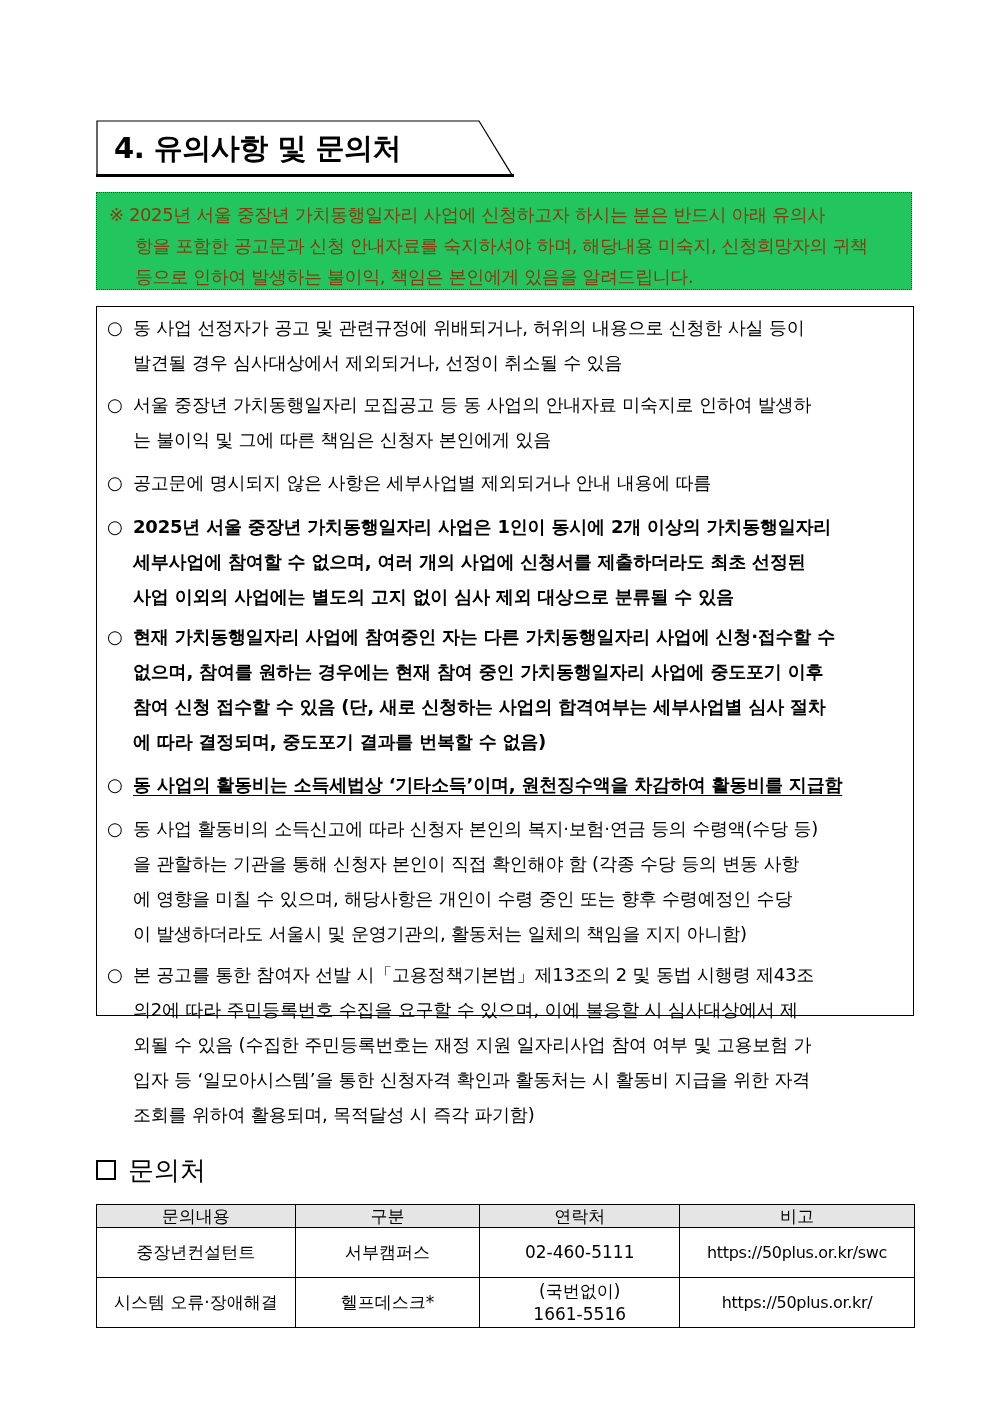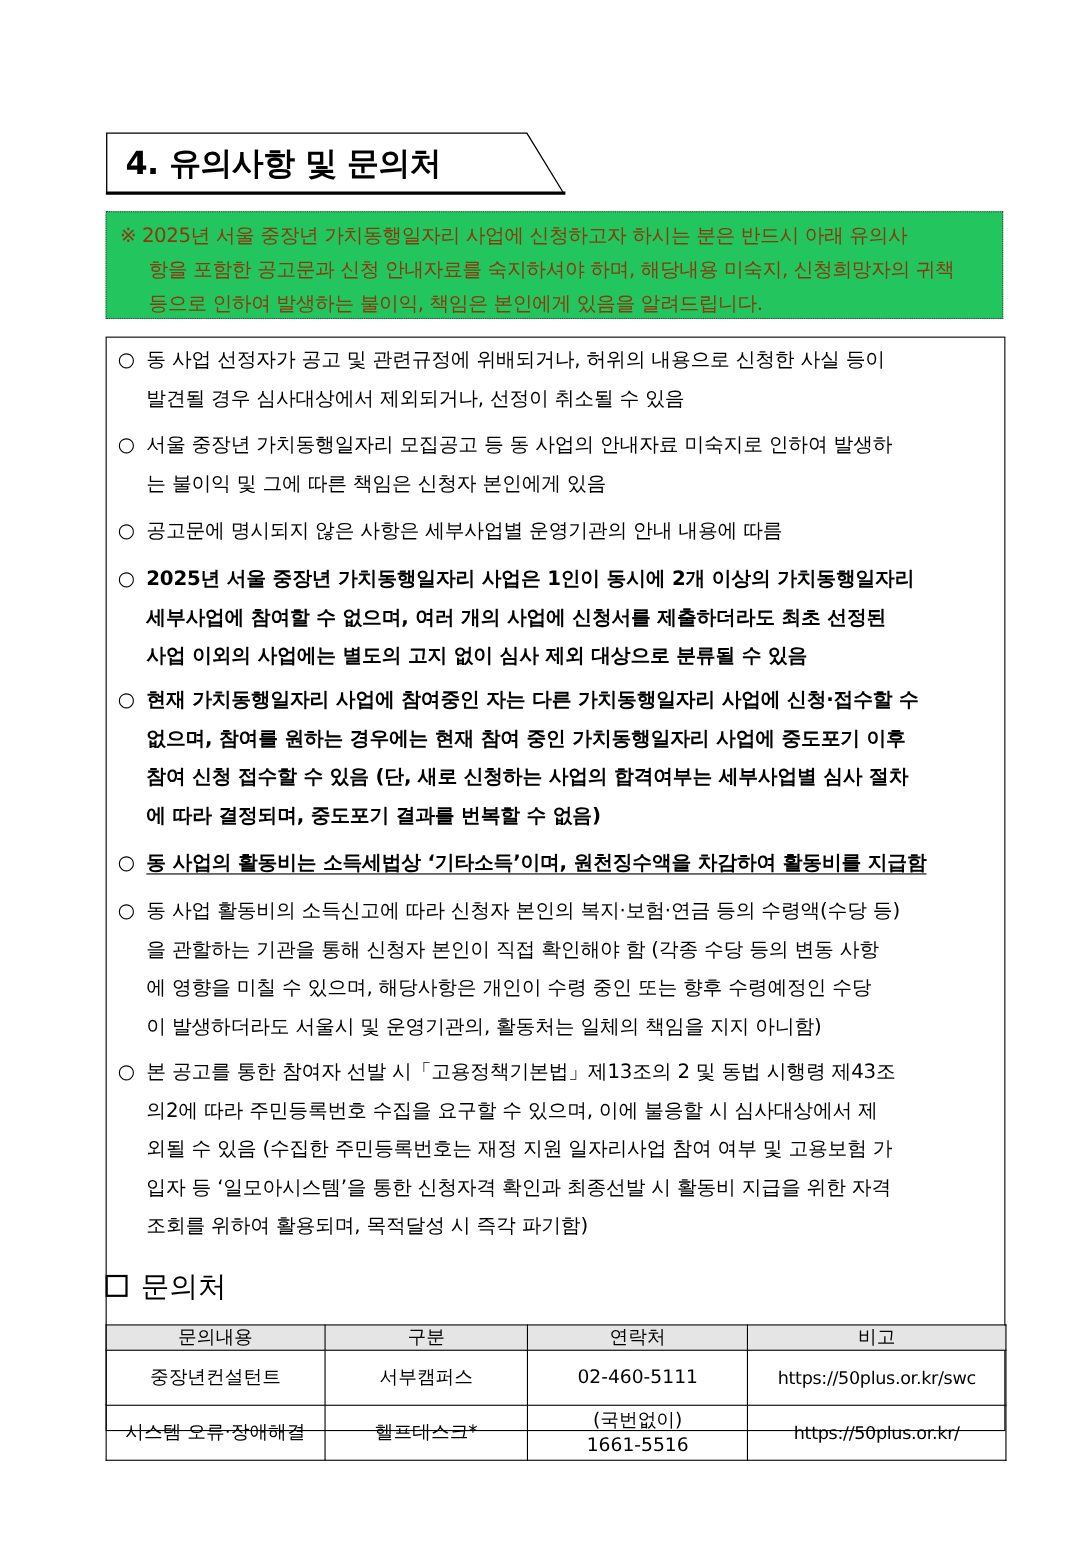--- a/index.html
+++ b/index.html
@@ -9,21 +9,21 @@
   .sec-header { position:absolute; left:96px; top:120px; width:418px; height:56px; }
   .sec-header svg { position:absolute; left:0; top:0; }
   .sec-title { position:absolute; left:18px; top:8px; font-size:29px; font-weight:bold; letter-spacing:-0.5px; color:#000; line-height:40px; white-space:nowrap; }
 
   
   .notice { position:absolute; left:96px; top:192px; width:816px; height:98px; background:#22c55e; border:1px dotted #444; box-sizing:border-box; padding:6px 12px 0 12px; color:#8b3a0e; font-size:18px; line-height:31px; }
   .notice .line { white-space:nowrap; letter-spacing:-0.4px; }
   .notice .indent { padding-left:26px; }
 
   
-  .list-box { position:absolute; left:96px; top:306px; width:818px; height:995px; border:1px solid #000; box-sizing:border-box; }
+  .list-box { position:absolute; left:96px; top:306px; width:818px; height:710px; border:1px solid #000; box-sizing:border-box; }
   .item { position:absolute; left:10px; width:800px; font-size:18px; line-height:35px; letter-spacing:-0.2px; }
   .item .l { white-space:nowrap; }
   .item .l.ind { padding-left:26px; }
   .item .bullet { display:inline-block; width:26px; }
   .item.bold { font-weight:bold; }
   .u { text-decoration:underline; text-underline-offset:4px; }
 
   
   .contact-title { position:absolute; left:96px; top:1152px; font-size:26px; line-height:36px; white-space:nowrap; }
   .contact-title .box { display:inline-block; width:20px; height:20px; border:2px solid #000; box-sizing:border-box; vertical-align:-1px; margin-right:12px; }
@@ -57,21 +57,21 @@
     <div class="l"><span class="bullet">○</span><span>동 사업 선정자가 공고 및 관련규정에 위배되거나, 허위의 내용으로 신청한 사실 등이</span></div>
     <div class="l ind">발견될 경우 심사대상에서 제외되거나, 선정이 취소될 수 있음</div>
   </div>
 
   <div class="item" style="top:80px;">
     <div class="l"><span class="bullet">○</span><span>서울 중장년 가치동행일자리 모집공고 등 동 사업의 안내자료 미숙지로 인하여 발생하</span></div>
     <div class="l ind">는 불이익 및 그에 따른 책임은 신청자 본인에게 있음</div>
   </div>
 
   <div class="item" style="top:158px;">
-    <div class="l"><span class="bullet">○</span><span>공고문에 명시되지 않은 사항은 세부사업별 운영기관의 안내 내용에 따름</span></div>
+    <div class="l"><span class="bullet">○</span><span>공고문에 명시되지 않은 사항은 세부사업별 제외되거나 안내 내용에 따름</span></div>
   </div>
 
   <div class="item bold" style="top:202px;">
     <div class="l"><span class="bullet">○</span><span>2025년 서울 중장년 가치동행일자리 사업은 1인이 동시에 2개 이상의 가치동행일자리</span></div>
     <div class="l ind">세부사업에 참여할 수 없으며, 여러 개의 사업에 신청서를 제출하더라도 최초 선정된</div>
     <div class="l ind">사업 이외의 사업에는 별도의 고지 없이 심사 제외 대상으로 분류될 수 있음</div>
   </div>
 
   <div class="item bold" style="top:460px;">
     <div class="l"><span class="bullet">○</span><span class="u">동 사업의 활동비는 소득세법상 ‘기타소득’이며, 원천징수액을 차감하여 활동비를 지급함</span></div>
@@ -88,21 +88,21 @@
     <div class="l"><span class="bullet">○</span><span>동 사업 활동비의 소득신고에 따라 신청자 본인의 복지·보험·연금 등의 수령액(수당 등)</span></div>
     <div class="l ind">을 관할하는 기관을 통해 신청자 본인이 직접 확인해야 함 (각종 수당 등의 변동 사항</div>
     <div class="l ind">에 영향을 미칠 수 있으며, 해당사항은 개인이 수령 중인 또는 향후 수령예정인 수당</div>
     <div class="l ind">이 발생하더라도 서울시 및 운영기관의, 활동처는 일체의 책임을 지지 아니함)</div>
   </div>
 
   <div class="item" style="top:650px;">
     <div class="l"><span class="bullet">○</span><span>본 공고를 통한 참여자 선발 시「고용정책기본법」제13조의 2 및 동법 시행령 제43조</span></div>
     <div class="l ind">의2에 따라 주민등록번호 수집을 요구할 수 있으며, 이에 불응할 시 심사대상에서 제</div>
     <div class="l ind">외될 수 있음 (수집한 주민등록번호는 재정 지원 일자리사업 참여 여부 및 고용보험 가</div>
-    <div class="l ind">입자 등 ‘일모아시스템’을 통한 신청자격 확인과 최종선발 시 활동비 지급을 위한 자격</div>
+    <div class="l ind">입자 등 ‘일모아시스템’을 통한 신청자격 확인과 활동처는 시 활동비 지급을 위한 자격</div>
     <div class="l ind">조회를 위하여 활용되며, 목적달성 시 즉각 파기함)</div>
   </div>
 </div>
 
 <div class="contact-title">
   <span class="box"></span><span>문의처</span>
 </div>
 
 <table class="contact">
   <colgroup>

